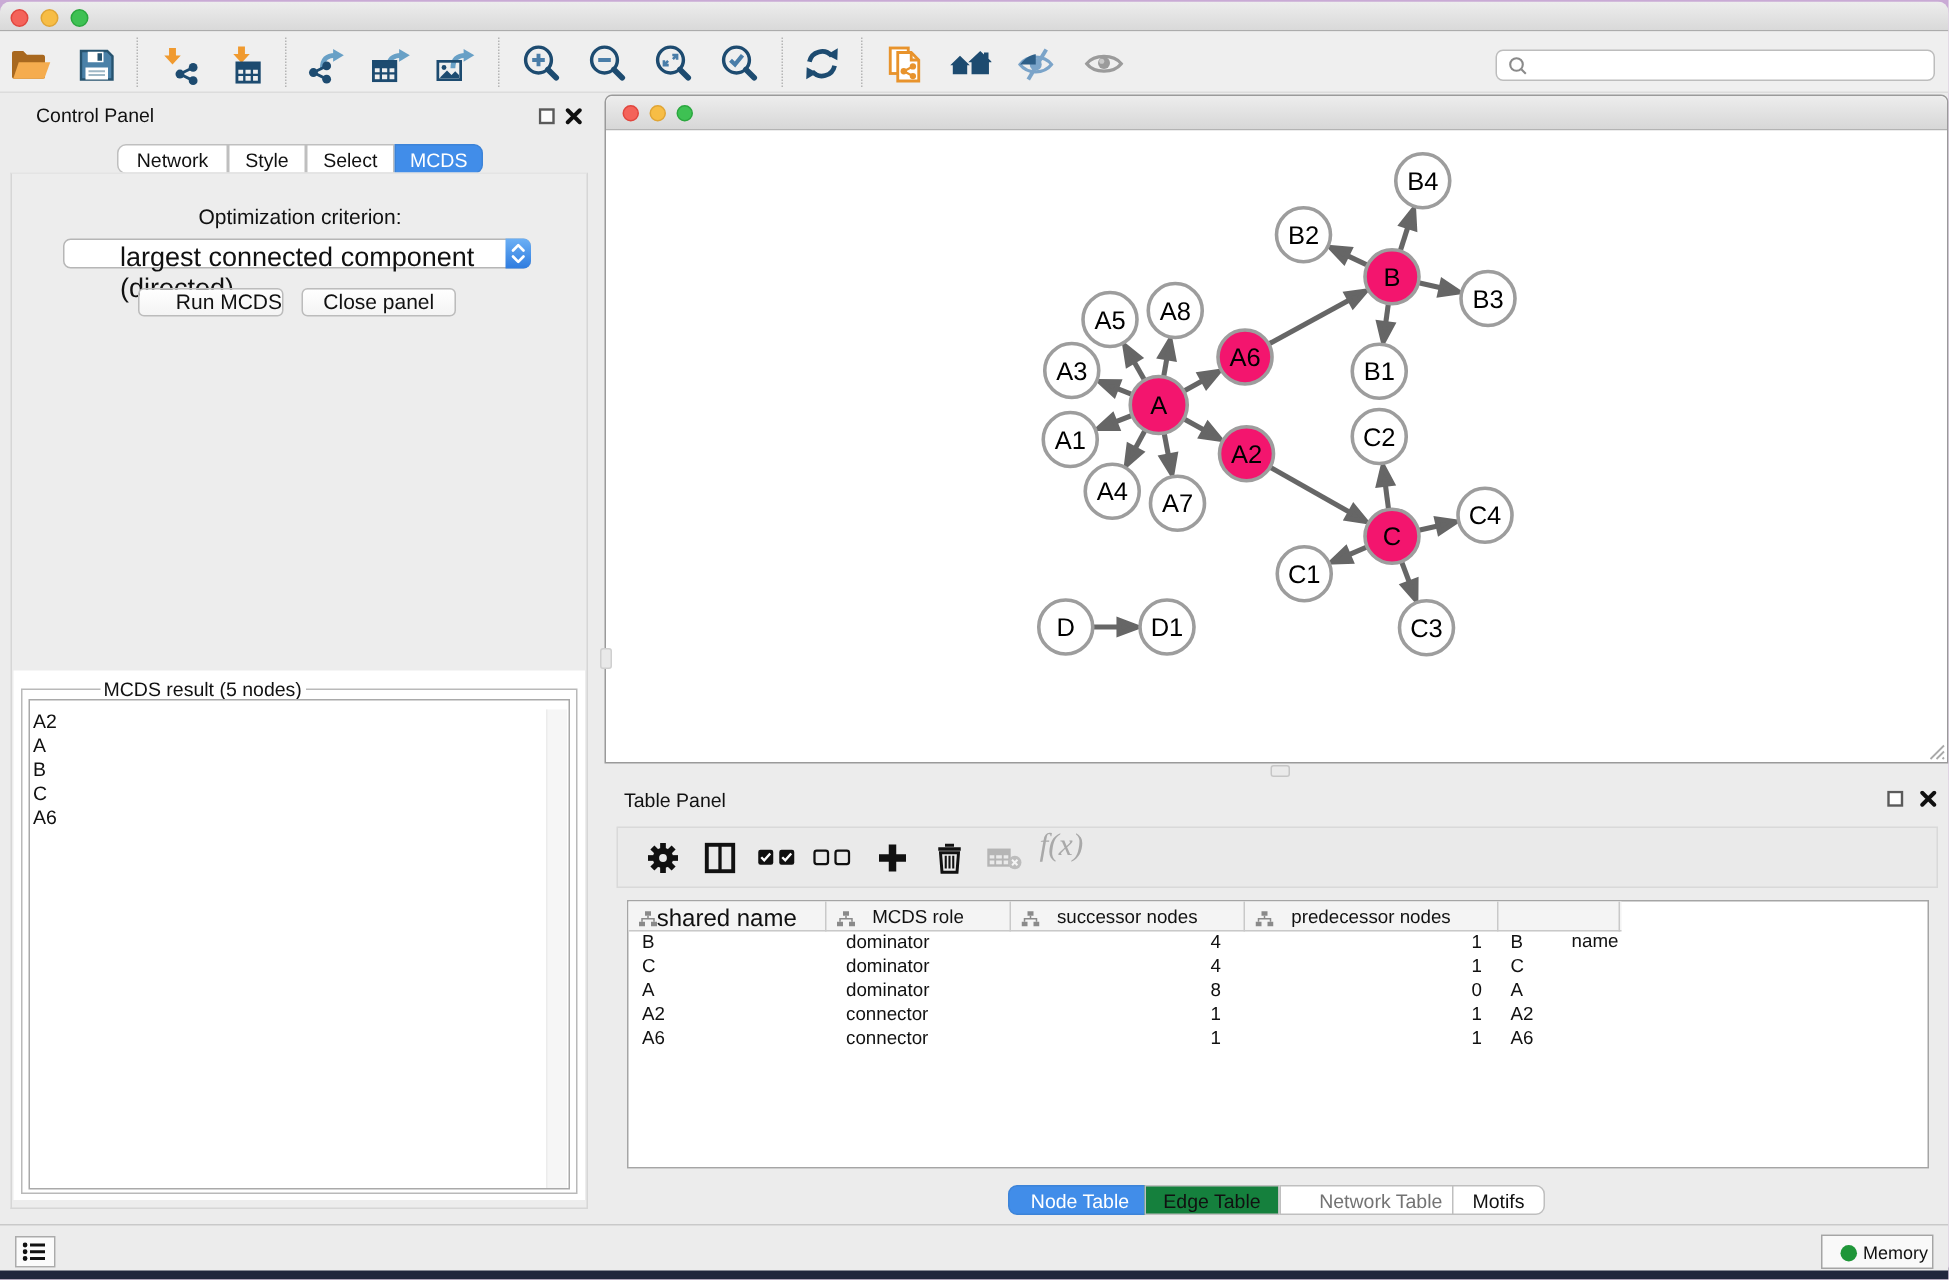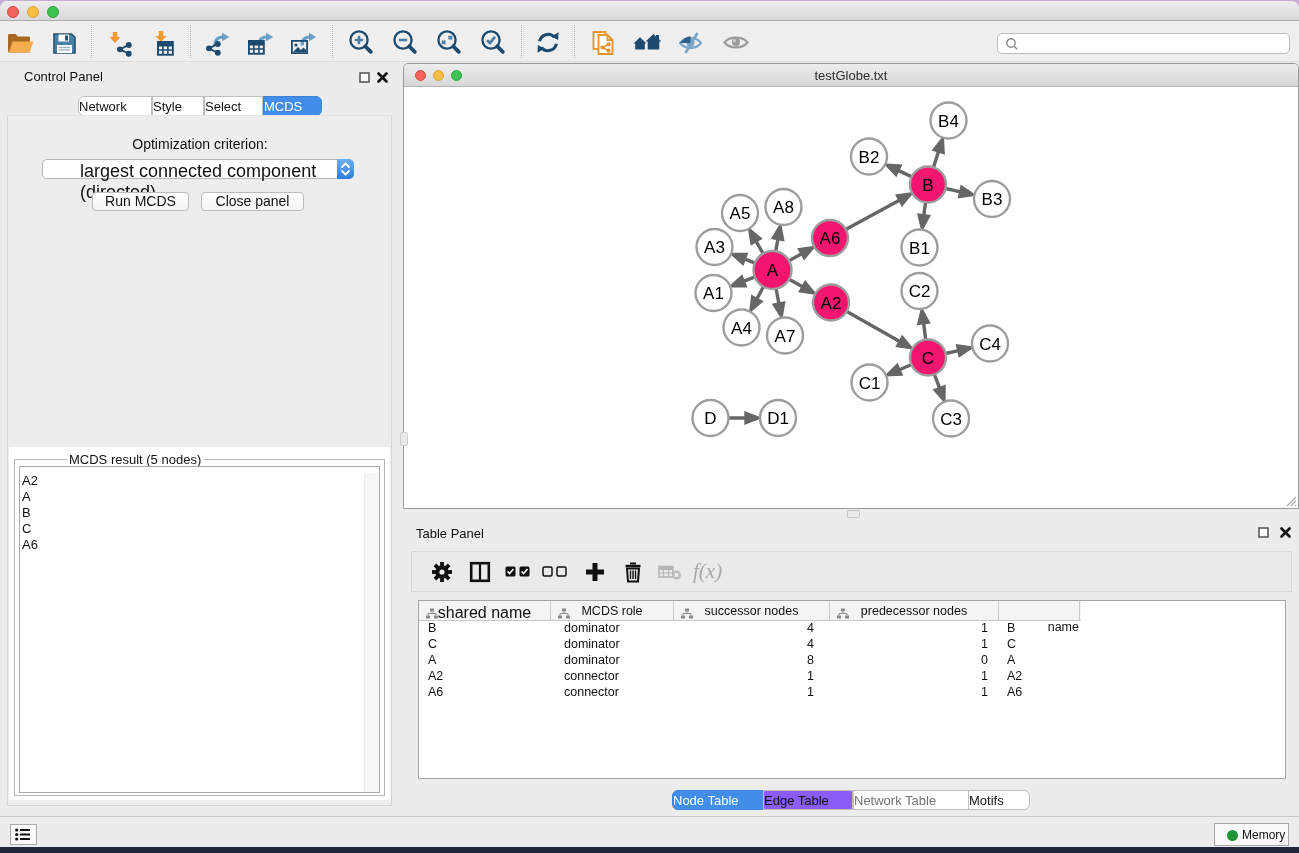--- a/index.html
+++ b/index.html
@@ -11,21 +11,21 @@
 
 #titlebar { position:absolute; left:0; top:1px; width:1299px; height:20px; background:linear-gradient(#ededed,#d9d9d9); border-bottom:1px solid #acacac; border-radius:7px 7px 0 0; }
 .tl { position:absolute; top:5px; width:12px; height:12px; border-radius:50%; }
 #titlebar .t { position:absolute; top:3px; width:100%; text-align:center; font-size:13px; color:#404040; }
 
 #toolbar { position:absolute; left:0; top:21px; width:1299px; height:41px; background:#efefef; border-bottom:1px solid #dcdcdc; }
 .sep { position:absolute; top:4px; height:33px; width:0; border-left:1px dotted #b5b5b5; }
 #searchbox { position:absolute; left:997px; top:12px; width:293px; height:21px; background:#fff; border:1px solid #bdbdbd; border-radius:5px; }
 
 #cp-title { position:absolute; left:24px; top:69px; font-size:13px; color:#111; }
-.tab { position:absolute; top:96px; height:20px; background:#fff; border:1px solid #bfbfbf; font-size:13px; color:#111; text-align:left; line-height:19px; }
+.tab { position:absolute; top:96px; height:20px; background:#fff; border:1px solid #bfbfbf; font-size:13px; color:#111; text-align:center; line-height:19px; }
 .tabsel { background:#418de9; color:#fff; border-color:#3c83d8; }
 #cp-body { position:absolute; left:7px; top:115px; width:385px; height:691px; background:#ededed; border:1px solid #d6d6d6; border-top-color:#e4e4e4; }
 </style>
 </head>
 <body>
 <div id="app"></div>
 <div id="navy"></div>
 <div id="titlebar">
   <div class="tl" style="left:7px;background:#f4635a;border:0.5px solid #e1463e;"></div>
   <div class="tl" style="left:27px;background:#f7bd45;border:0.5px solid #e0a535;"></div>
@@ -190,36 +190,35 @@
   <div class="abs" style="left:0;top:136px;width:400px;text-align:center;font-size:14px;color:#111;">Optimization criterion:</div>
   <div class="abs" style="left:42px;top:159px;width:312px;height:20px;background:#fff;border:1px solid #b6b6b6;border-radius:5px;">
     <div class="abs" style="left:13px;top:1px;font-size:18px;color:#111;padding-left:24px;">largest connected component (directed)</div>
     <div class="abs" style="right:-1px;top:-1px;width:17px;height:20px;border-radius:0 5px 5px 0;background:linear-gradient(#6cb0f5,#2f7cdf);">
       <svg width="17" height="20" viewBox="0 0 17 20">
             <path d="M5 8 L8.5 4.4 L12 8" fill="none" stroke="#fff" stroke-width="1.8" stroke-linejoin="round" stroke-linecap="round"></path>
             <path d="M5 12 L8.5 15.6 L12 12" fill="none" stroke="#fff" stroke-width="1.8" stroke-linejoin="round" stroke-linecap="round"></path>
           </svg>
     </div>
   </div>
-  <div class="abs" style="left:92px;top:192px;width:97px;height:19px;background:linear-gradient(#fff,#f4f4f4);border:1px solid #bcbcbc;border-radius:4px;text-align:center;font-size:14px;color:#111;line-height:17px;">Run MCDS</div>
+  <div class="abs" style="left:92px;top:192px;width:97px;height:19px;background:linear-gradient(#fff,#f4f4f4);border:1px solid #bcbcbc;border-radius:4px;text-align:right;font-size:14px;color:#111;line-height:17px;">Run MCDS</div>
   <div class="abs" style="left:201px;top:192px;width:103px;height:19px;background:linear-gradient(#fff,#f4f4f4);border:1px solid #bcbcbc;border-radius:4px;text-align:center;font-size:14px;color:#111;line-height:17px;">Close panel</div>
   <div class="abs" style="left:9px;top:447px;width:381px;height:353px;background:#fff;"></div>
   <div class="abs" style="left:14px;top:459px;width:371px;height:337px;border:1px solid #b9b9b9;"></div>
   <div class="abs" style="left:22px;top:452px;height:15px;background:#fff;font-size:13px;color:#111;padding:0 3px 0 2px;white-space:nowrap;margin-left:45px;">MCDS result (5 nodes)</div>
   <div class="abs" style="left:19px;top:466px;width:361px;height:327px;background:#fff;border:1px solid #a9a9a9;"></div>
   <div class="abs" style="left:364px;top:473px;width:14px;height:319px;background:#f6f6f6;border-left:1px solid #ececec;"></div>
   <div class="abs" style="left:22px;top:473px;font-size:13px;color:#111;line-height:16px;">A2<br>A<br>B<br>C<br>A6</div>
 </div>
 </div>
 <div id="networkwin" style="position:absolute;left:403px;top:63px;width:896px;height:446px;background:#fff;border:1px solid #9a9a9a;border-radius:5px 5px 0 0;">
   <div style="position:absolute;left:0;top:0;width:100%;height:23px;background:linear-gradient(#ededed,#d7d7d7);border-bottom:1px solid #b3b3b3;border-radius:5px 5px 0 0;">
     <div class="tl" style="left:11px;top:6px;width:11px;height:11px;background:#f4635a;border:0.5px solid #e1463e;"></div>
     <div class="tl" style="left:29px;top:6px;width:11px;height:11px;background:#f7bd45;border:0.5px solid #e0a535;"></div>
     <div class="tl" style="left:47px;top:6px;width:11px;height:11px;background:#3ec153;border:0.5px solid #2aa73e;"></div>
-    <div style="position:absolute;top:4px;width:100%;text-align:center;font-size:13px;color:#2e2e2e;">testGlobe.txt</div>
   </div>
   <svg style="position:absolute;left:0;top:25px" width="894" height="420" viewBox="0 0 894 420">
     <g stroke="#666666" stroke-width="3.4" fill="#666666">
       <line x1="368.5" y1="181.0" x2="350.9" y2="150.1"></line>
         <polygon points="345.9,141.4 355.8,149.5 347.9,154.1"></polygon>
         <line x1="368.5" y1="181.0" x2="374.3" y2="147.6"></line>
         <polygon points="376.1,137.7 378.5,150.3 369.5,148.7"></polygon>
         <line x1="368.5" y1="181.0" x2="338.4" y2="169.1"></line>
         <polygon points="329.1,165.4 341.9,165.5 338.6,174.1"></polygon>
         <line x1="368.5" y1="181.0" x2="337.5" y2="193.1"></line>
@@ -375,21 +374,21 @@
         <svg width="24" height="16" viewBox="0 0 24 16">
           <g opacity="0.55">
             <rect x="1" y="2.5" width="14" height="10.5" fill="none" stroke="#8a8a8a" stroke-width="1.6"></rect>
             <path d="M1 5.5 H15 M5.5 5.5 V13 M10.5 5.5 V13 M1 9 H15" stroke="#8a8a8a" stroke-width="1.2"></path>
             <rect x="1" y="2.5" width="14" height="3" fill="#8a8a8a"></rect>
             <circle cx="18.5" cy="11" r="4.5" fill="#9a9a9a"></circle>
             <path d="M16.7 9.2 L20.3 12.8 M20.3 9.2 L16.7 12.8" stroke="#fff" stroke-width="1.3"></path>
           </g>
         </svg>
       </div>
-      <div style="position:absolute;left:275px;top:0;width:41px;height:39px;display:flex;align-items:center;justify-content:center;">
+      <div style="position:absolute;left:275px;top:0;width:41px;height:39px;display:flex;justify-content:center;">
         <svg width="34" height="24" viewBox="0 0 34 24">
           <text x="2" y="18" font-family="Liberation Serif, serif" font-style="italic" font-size="21" fill="#a9a9a9">f(x)</text>
         </svg>
       </div>
     </div>
   <div style="position:absolute;left:15px;top:80px;width:868px;height:179px;background:#fff;border:1px solid #a5a5a5;">
     <div style="position:absolute;left:0;top:0;width:662px;height:20px;background:#f4f4f4;border-bottom:1px solid #c9c9c9;"></div>
     <div style="position:absolute;left:0px;top:0;width:132px;height:20px;border-right:1px solid #c9c9c9;">
         <span style="position:absolute;left:7px;top:4px;"><svg width="12" height="11" viewBox="0 0 12 11">
             <rect x="4" y="0.5" width="4" height="3" fill="#8a8a8a"></rect>
@@ -460,21 +459,21 @@
       <div style="position:absolute;left:0;top:84px;width:865px;height:16px;font-size:12.5px;color:#111;">
       <span style="position:absolute;left:9px;">A6</span>
       <span style="position:absolute;left:145px;">connector</span>
       <span style="position:absolute;left:255px;width:140px;text-align:right;">1</span>
       <span style="position:absolute;left:411px;width:158px;text-align:right;">1</span>
       <span style="position:absolute;left:588px;">A6</span>
     </div>
   </div>
   <div id="tp-tabs" style="position:absolute;left:0;top:270px;width:896px;height:21px;">
       <div class="tab" style="position:absolute;left:269px;top:0;width:96px;background:#418de9;color:#fff;border-color:#3c83d8;border-radius:6px 0 0 6px;">Node Table</div>
-      <div class="tab" style="position:absolute;left:360px;top:0;width:90px;background:#8b5cf6;color:#111;">Edge Table</div>
+      <div class="tab" style="position:absolute;left:360px;top:0;width:90px;background:#15803d;color:#111;">Edge Table</div>
       <div class="tab" style="position:absolute;left:450px;top:0;width:135px;background:#fff;color:#737373;">Network Table</div>
       <div class="tab" style="position:absolute;left:565px;top:0;width:62px;background:#fff;color:#111;border-radius:0 6px 6px 0;">Motifs</div>
     </div>
 </div>
 <div id="statusbar" style="position:absolute;left:0;top:816px;width:1299px;height:31px;background:#ececec;border-top:1px solid #c9c9c9;">
   <div style="position:absolute;left:10px;top:7px;width:27px;height:21px;background:#fbfbfb;border:1px solid #ababab;">
     <svg width="16" height="13" viewBox="0 0 16 13" style="position:absolute;left:4px;top:3px;">
         <circle cx="1.7" cy="2" r="1.6" fill="#111"></circle>
         <circle cx="1.7" cy="6.5" r="1.6" fill="#111"></circle>
         <circle cx="1.7" cy="11" r="1.6" fill="#111"></circle>

